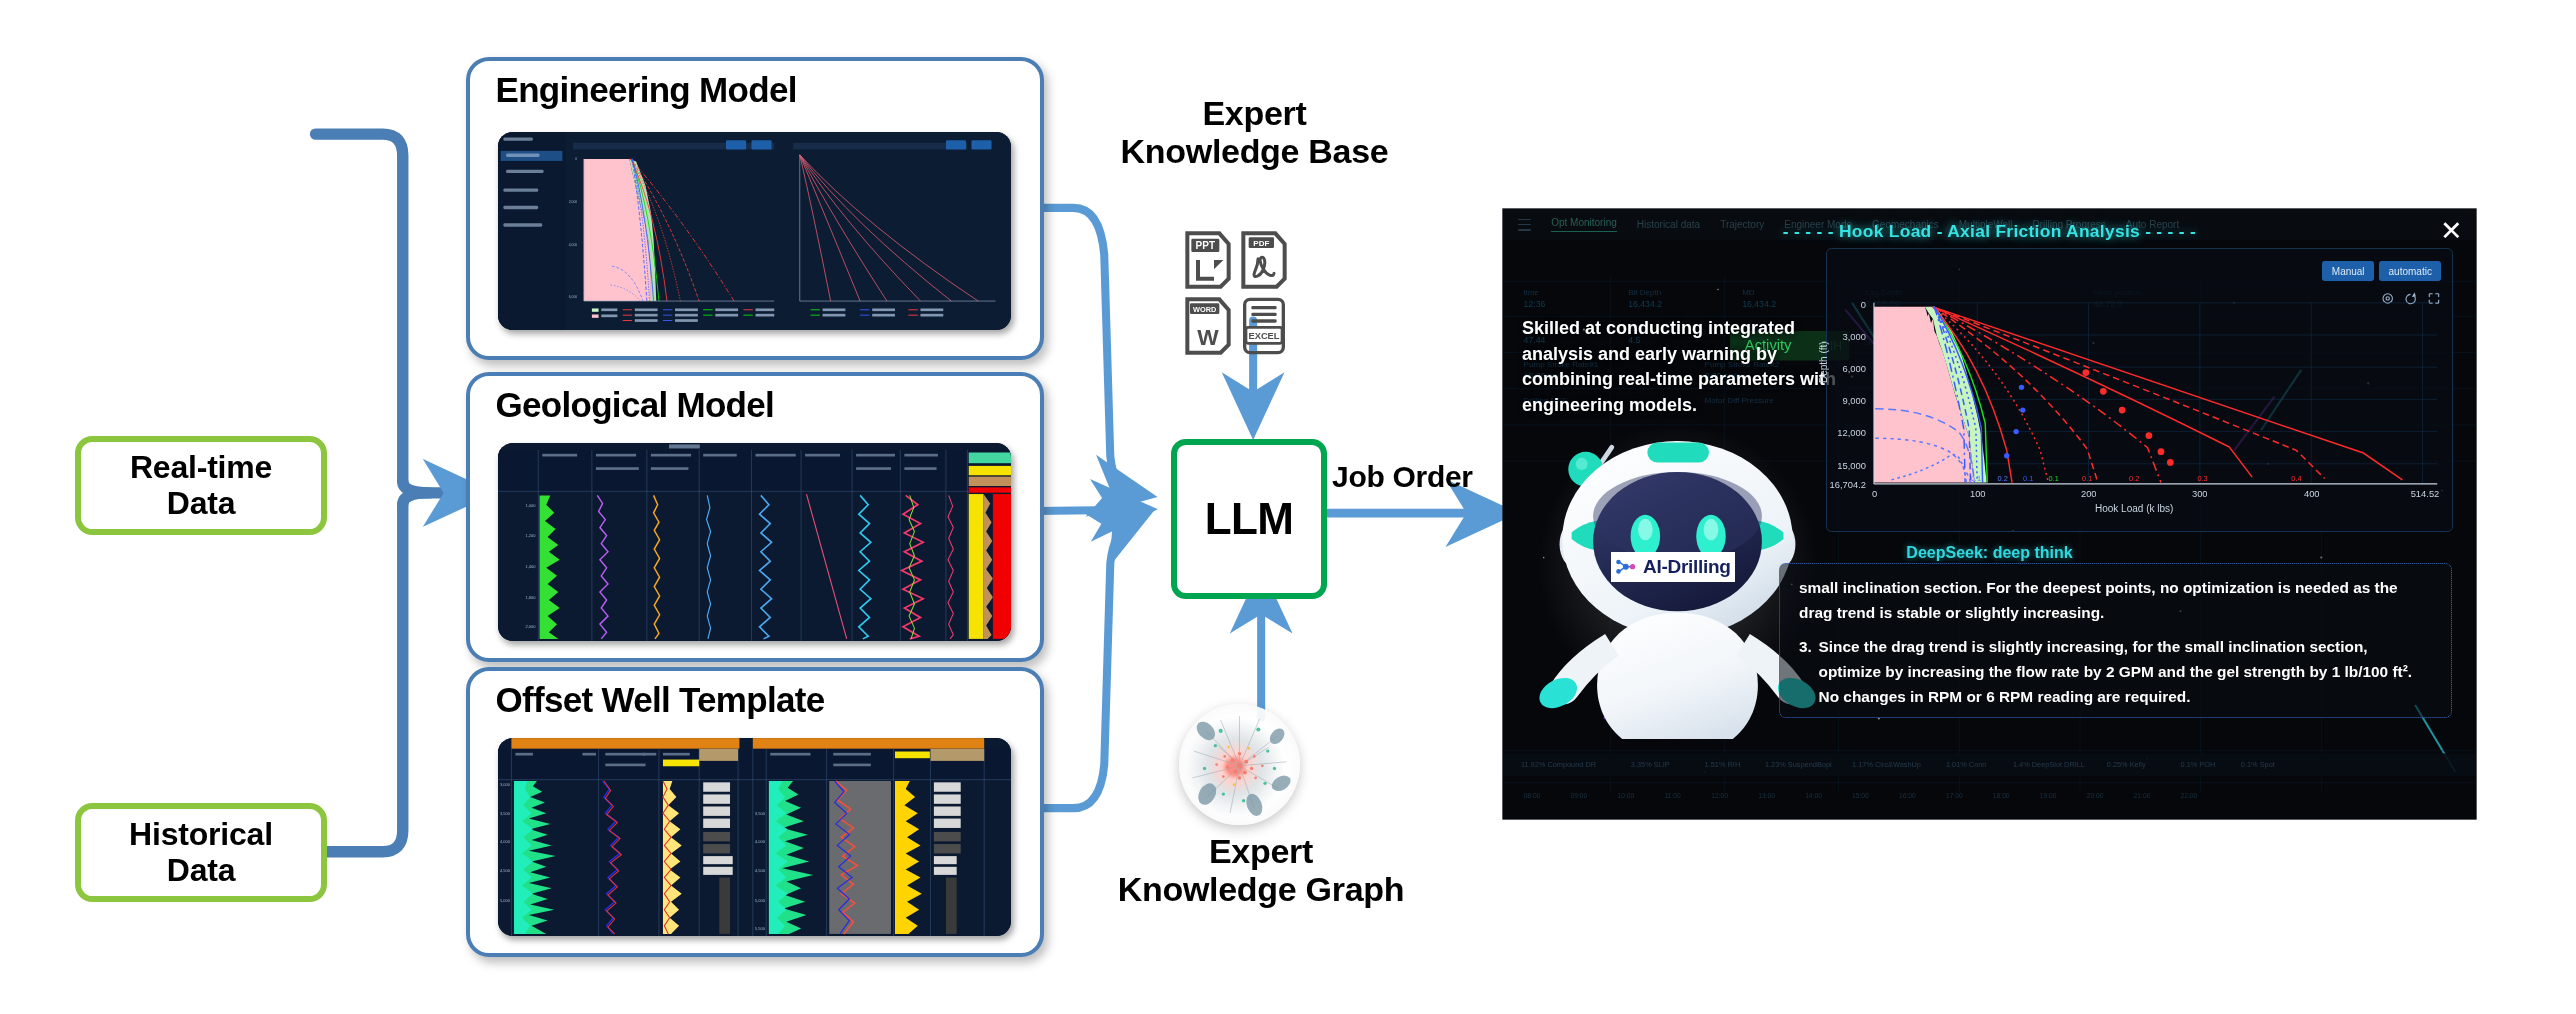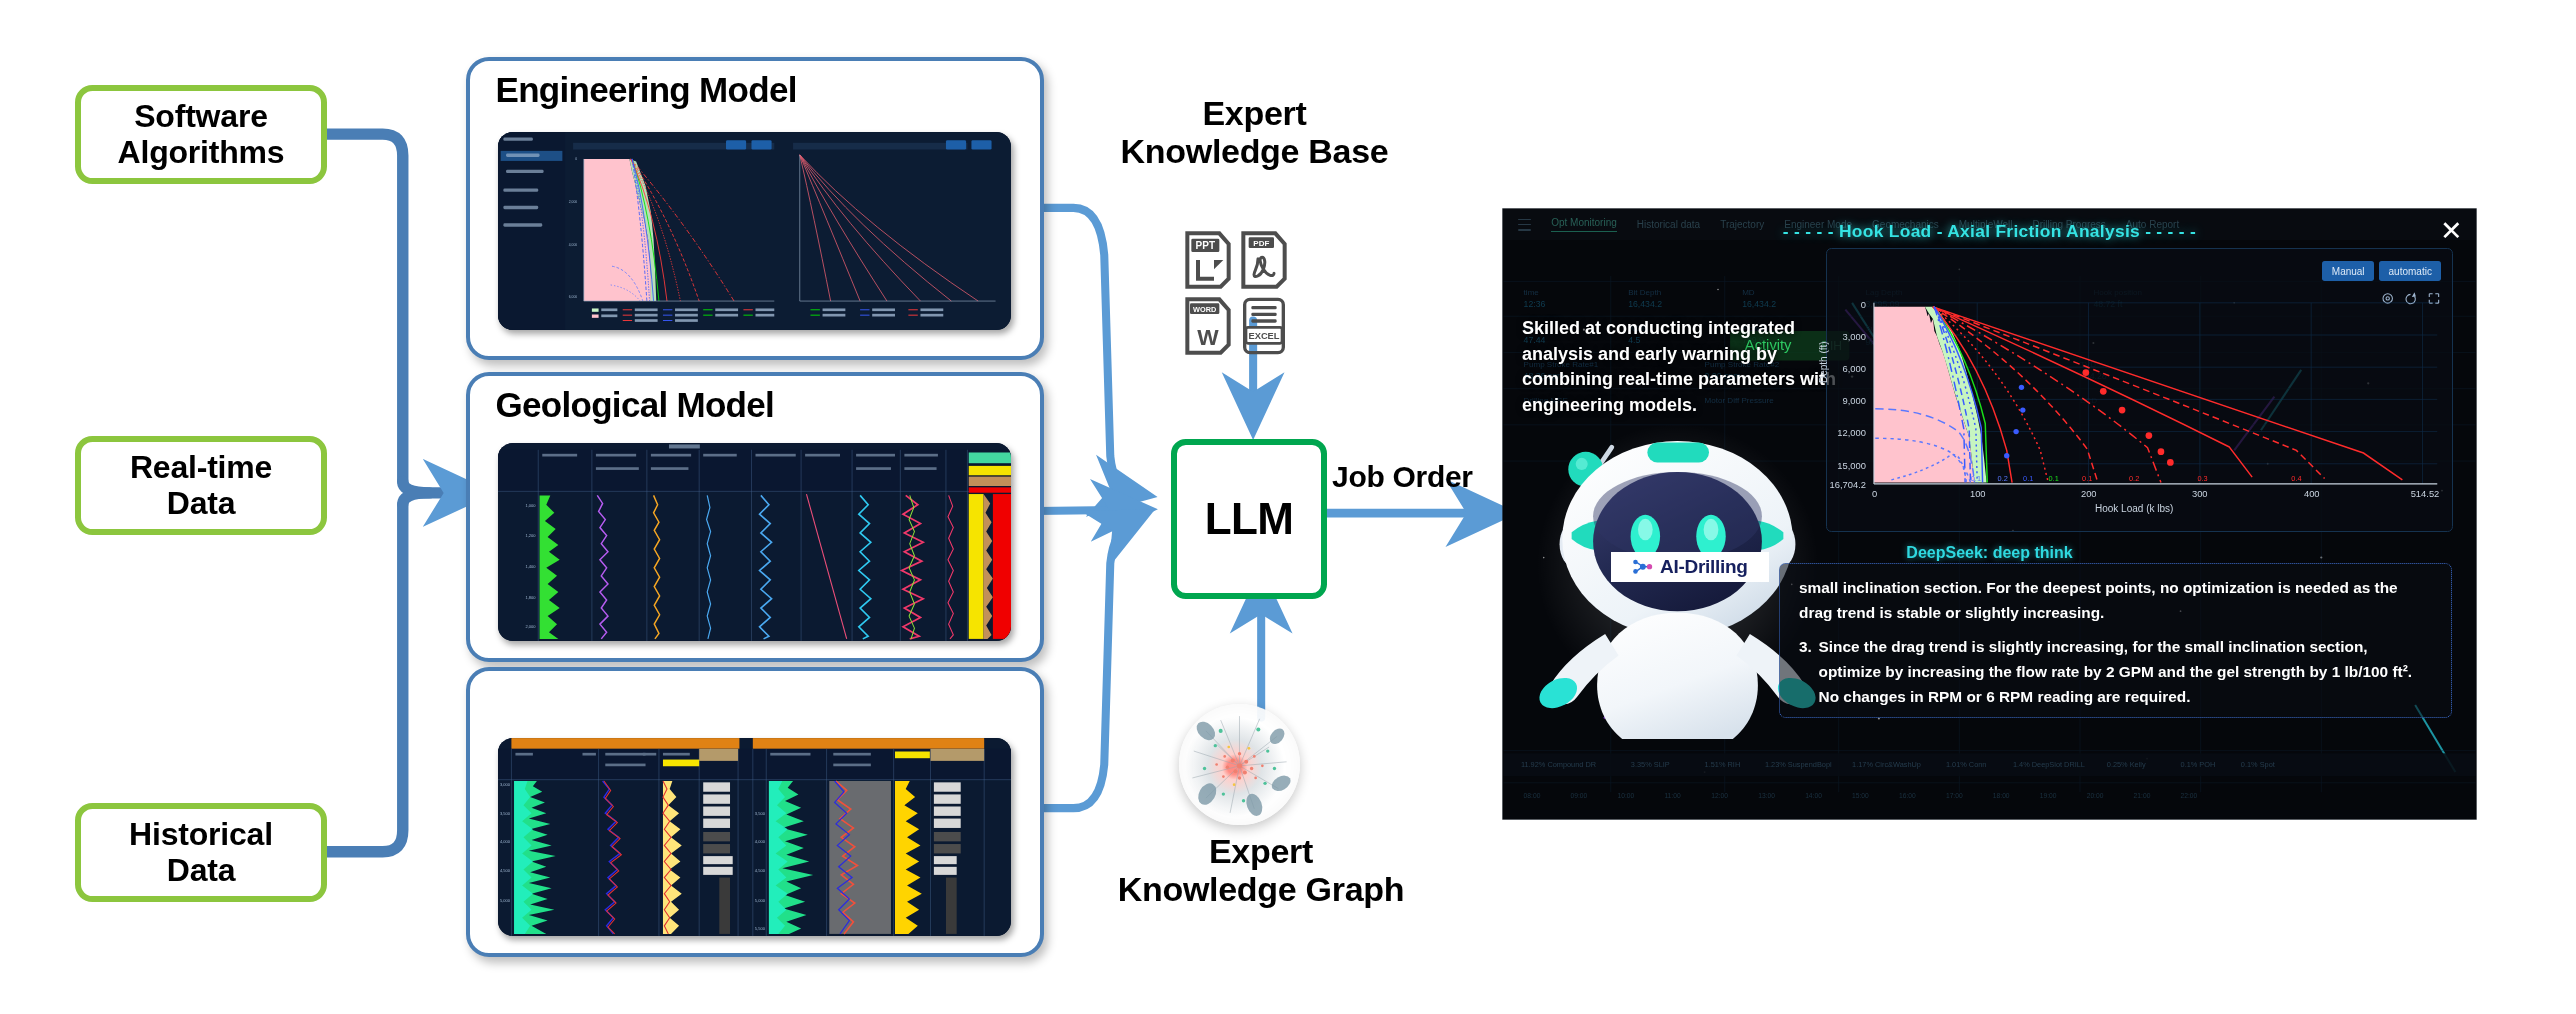--- a/index.html
+++ b/index.html
@@ -67,21 +67,21 @@
   .ds-body{position:absolute;color:#ffffff;font-size:15.4px;line-height:1.62;}
   .ds-item{display:flex;gap:6.7px;margin-top:9.4px;}
   .ds-num{flex:0 0 auto;}
 
   
   .close-x{position:absolute;color:#fff;font-size:27px;font-weight:300;line-height:1;}
 
   
   .robot{position:absolute;}
   .logo-chip{position:absolute;background:#fff;display:flex;align-items:center;
-             gap:5.4px;padding:4px 21px;}
+             gap:5.4px;padding:4px 4px;}
   .logo-text{font-size:19px;font-weight:bold;color:#16205e;letter-spacing:-0.3px;}
 
   
   .doc-grid{position:absolute;display:grid;grid-template-columns:1fr 1fr;
             grid-gap:4px;}
   .doc{position:relative;width:52px;height:62px;}
   .doc svg{display:block;}
 
   
   .kg-circle{position:absolute;border-radius:50%;background:
@@ -125,24 +125,20 @@
 
     <g fill="none" stroke="#5B9BD5" stroke-width="12" stroke-linecap="round">
       <path d="M1880,1070 L1880,880" marker-end="url(#ah)"></path>
     </g>
 
     <g fill="none" stroke="#5B9BD5" stroke-width="13" stroke-linecap="round">
       <path d="M1965,765 L2225,765" marker-end="url(#ah)"></path>
     </g>
   </svg>
 
-  <div class="src-box" style="left:75px;top:85px;width:240px;height:87px;">
-    <span style="white-space:pre-line">Software
-Algorithms</span>
-  </div>
 
   <div class="src-box" style="left:75px;top:436px;width:240px;height:87px;text-align:center;">
     <span style="white-space:pre-line">Real-time
 Data</span>
   </div>
 
   <div class="src-box" style="left:75px;top:803px;width:240px;height:87px;">
     <span style="white-space:pre-line">Historical
 Data</span>
   </div>
@@ -336,20 +332,21 @@
           <text x="56" y="140" text-anchor="end">1,200</text>
           <text x="56" y="186" text-anchor="end">1,400</text>
           <text x="56" y="232" text-anchor="end">1,800</text>
           <text x="56" y="276" text-anchor="end">2,000</text>
         </g>
       </svg>
     </div>
   </div>
 
   <div class="model-card" style="left:466px;top:667px;width:570px;height:282px;">
+    <div class="model-title">Offset Well Template</div>
 
     <div class="shot" style="left:28px;top:67px;width:513px;height:198px;">
       <svg width="513" height="198" viewBox="0 0 765 295">
         <rect width="765" height="295" fill="#0b1a31"></rect>
 
         <rect x="20" y="0" width="340" height="16" fill="#e08214"></rect>
         <rect x="380" y="0" width="345" height="16" fill="#e08214"></rect>
         <rect x="0" y="16" width="765" height="46" fill="#0a1730"></rect>
         <g stroke="#43618a" stroke-width="0.7">
           <line x1="0" y1="62" x2="765" y2="62"></line>

